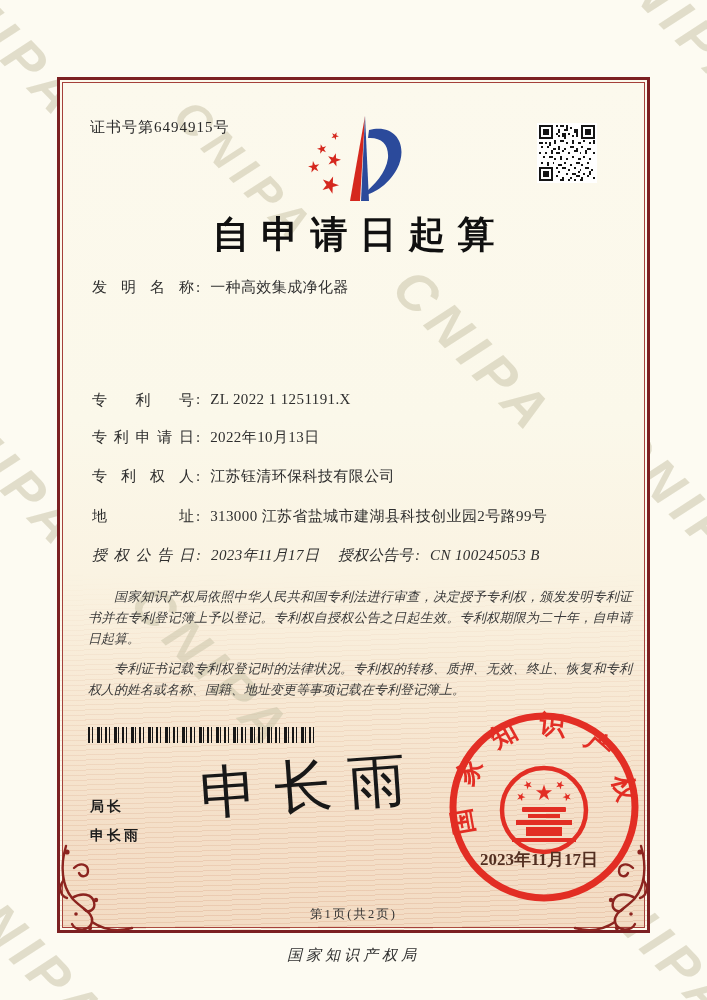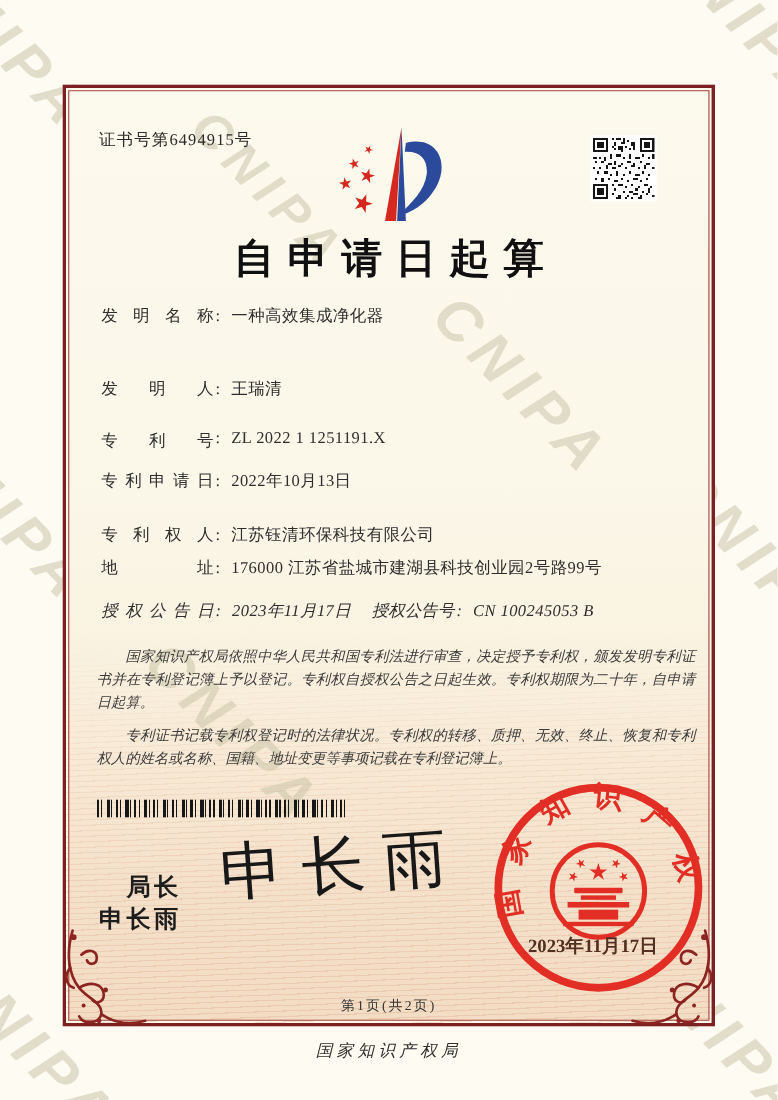--- a/index.html
+++ b/index.html
@@ -36,21 +36,21 @@
   .grant-group{position:absolute;left:246px;top:0;}
   
   .paras{position:absolute;left:28px;top:506px;width:544px;font-size:13px;line-height:21px;
          color:#3a3a3a;text-align:justify;font-style:italic;z-index:3;}
   .paras p{margin:0 0 9px;text-indent:2em;}
   
   .barcode{position:absolute;left:28px;top:647px;width:226px;height:16px;z-index:3;
            background:repeating-linear-gradient(90deg,#161616 0 2px,transparent 2px 4px,#161616 4px 5px,
            transparent 5px 9px,#161616 9px 12px,transparent 12px 13px,#161616 13px 14px,transparent 14px 17px);}
   .comm{position:absolute;left:30px;top:712px;font-family:"Liberation Sans","DejaVu Sans",sans-serif;
-        font-weight:bold;font-size:22px;line-height:29px;letter-spacing:3px;color:#1d1d1d;z-index:3;text-align:right;}
+        font-weight:bold;font-size:14px;line-height:29px;letter-spacing:3px;color:#1d1d1d;z-index:3;}
   .sig{position:absolute;left:140px;top:668px;font-size:58px;letter-spacing:16px;color:#181818;
        transform:rotate(-4deg);z-index:3;}
   .seal{position:absolute;left:384px;top:627px;width:200px;height:200px;z-index:4;opacity:.95;}
   .orn{position:absolute;width:82px;height:96px;z-index:4;}
   .orn.left{left:-8px;top:760px;}
   .orn.right{right:-8px;top:760px;transform:scaleX(-1);}
   .pagefoot{position:absolute;left:0;right:0;top:826px;text-align:center;font-size:12.5px;
             letter-spacing:2px;color:#333;z-index:3;}
   .note{position:absolute;left:0;right:0;top:946px;text-align:center;font-size:15px;font-style:italic;
         letter-spacing:4px;color:#2f2f2f;z-index:1;}
@@ -193,34 +193,31 @@
           <rect x="18" y="28" width="1" height="1"></rect>
           <rect x="21" y="28" width="2" height="1"></rect>
       </g>
     </svg>
 
     <div class="title">自申请日起算</div>
 
     <div class="field" style="top:198px;">
       <span class="f-label">发明名称</span><span class="colon">:</span><span class="f-value">一种高效集成净化器</span>
     </div>
-    <div class="field" style="top:264px;">
-      <span class="f-label">发明人</span><span class="colon">:</span><span class="f-value">王瑞清</span>
-    </div>
     <div class="field" style="top:311px;">
       <span class="f-label">专利号</span><span class="colon">:</span><span class="f-value">ZL 2022 1 1251191.X</span>
     </div>
     <div class="field" style="top:348px;">
       <span class="f-label">专利申请日</span><span class="colon">:</span><span class="f-value">2022年10月13日</span>
     </div>
-    <div class="field" style="top:397px;font-family:Liberation Serif, serif;">
+    <div class="field" style="top:387px;font-family:Liberation Serif, serif;">
       <span class="f-label">专利权人</span><span class="colon">:</span><span class="f-value">江苏钰清环保科技有限公司</span>
     </div>
     <div class="field" style="top:427px;">
-      <span class="f-label">地址</span><span class="colon">:</span><span class="f-value">176000 江苏省盐城市建湖县科技创业园2号路99号</span>
+      <span class="f-label">地址</span><span class="colon">:</span><span class="f-value">313000 江苏省盐城市建湖县科技创业园2号路99号</span>
     </div>
     <div class="field" style="top:466px;font-style:italic;">
       <span class="f-label">授权公告日</span><span class="colon">:</span><span class="f-value">2023年11月17日</span>
       <span class="grant-group">
         <span>授权公告号</span><span class="colon">:</span><span class="f-value">CN 100245053 B</span>
       </span>
     </div>
 
     <div class="paras">
       <p>国家知识产权局依照中华人民共和国专利法进行审查，决定授予专利权，颁发发明专利证书并在专利登记簿上予以登记。专利权自授权公告之日起生效。专利权期限为二十年，自申请日起算。</p>

